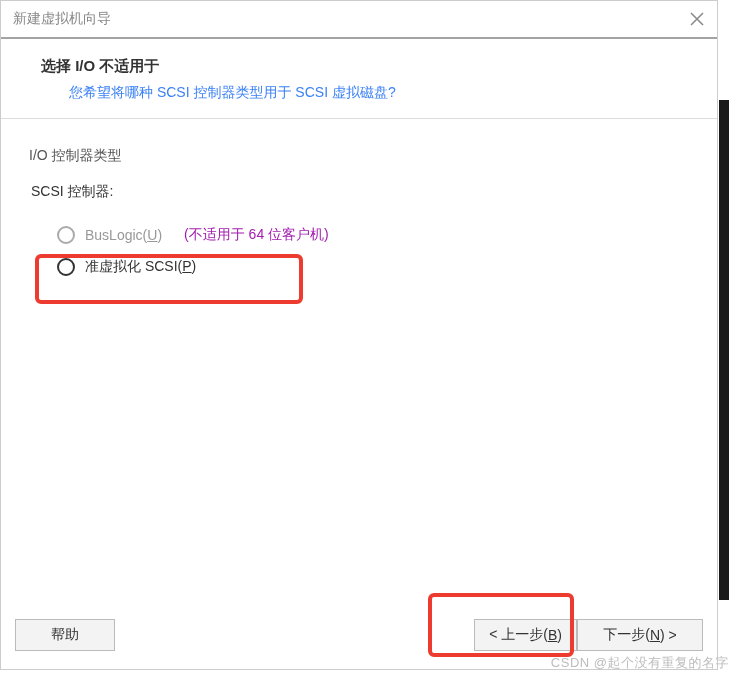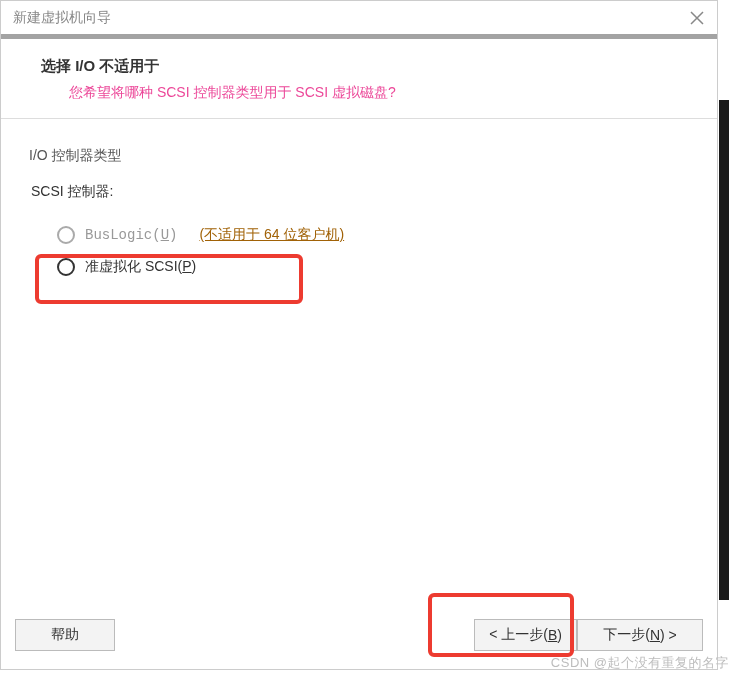--- a/index.html
+++ b/index.html
@@ -24,21 +24,21 @@
       display: flex;
       flex-direction: column;
       background: #fff;
     }
     .titlebar {
       display: flex;
       justify-content: space-between;
       align-items: center;
       height: 38px;
       padding: 0 12px;
-      border-bottom: 5px solid #a3a3a3;
+      border-bottom: 2px solid #a3a3a3;
     }
     .titlebar-title {
       color: #888;
       font-size: 14px;
     }
     .close-icon {
       width: 16px;
       height: 16px;
       cursor: pointer;
       color: #888;
@@ -48,21 +48,21 @@
       border-bottom: 1px solid #ddd;
     }
     .header-title {
       font-weight: bold;
       font-size: 15px;
       color: #333;
       margin-bottom: 8px;
     }
     .header-subtitle {
       font-size: 14px;
-      color: #ec4899;
+      color: #3b82f6;
       padding-left: 28px;
     }
     .content {
       flex: 1;
       padding: 28px 28px 0 28px;
       color: #333;
       position: relative;
     }
     .section-title {
       font-size: 14px;
@@ -99,29 +99,27 @@
       width: 8px;
       height: 8px;
       border-radius: 50%;
       background: #333;
     }
     .radio-label {
       color: #333;
     }
     .radio-label.disabled {
       color: #999;
-      font-family: Liberation Mono, monospace;
     }
     .radio-note {
       color: #555;
       margin-left: 12px;
     }
     .radio-note.disabled {
-      color: #a16207;
-      text-decoration: underline;
+      color: #a21caf;
     }
     .underline {
       text-decoration: underline;
     }
     .highlight-red-1 {
       position: absolute;
       border: 4px solid #ed3b30;
       border-radius: 6px;
       left: 34px;
       top: 253px;

